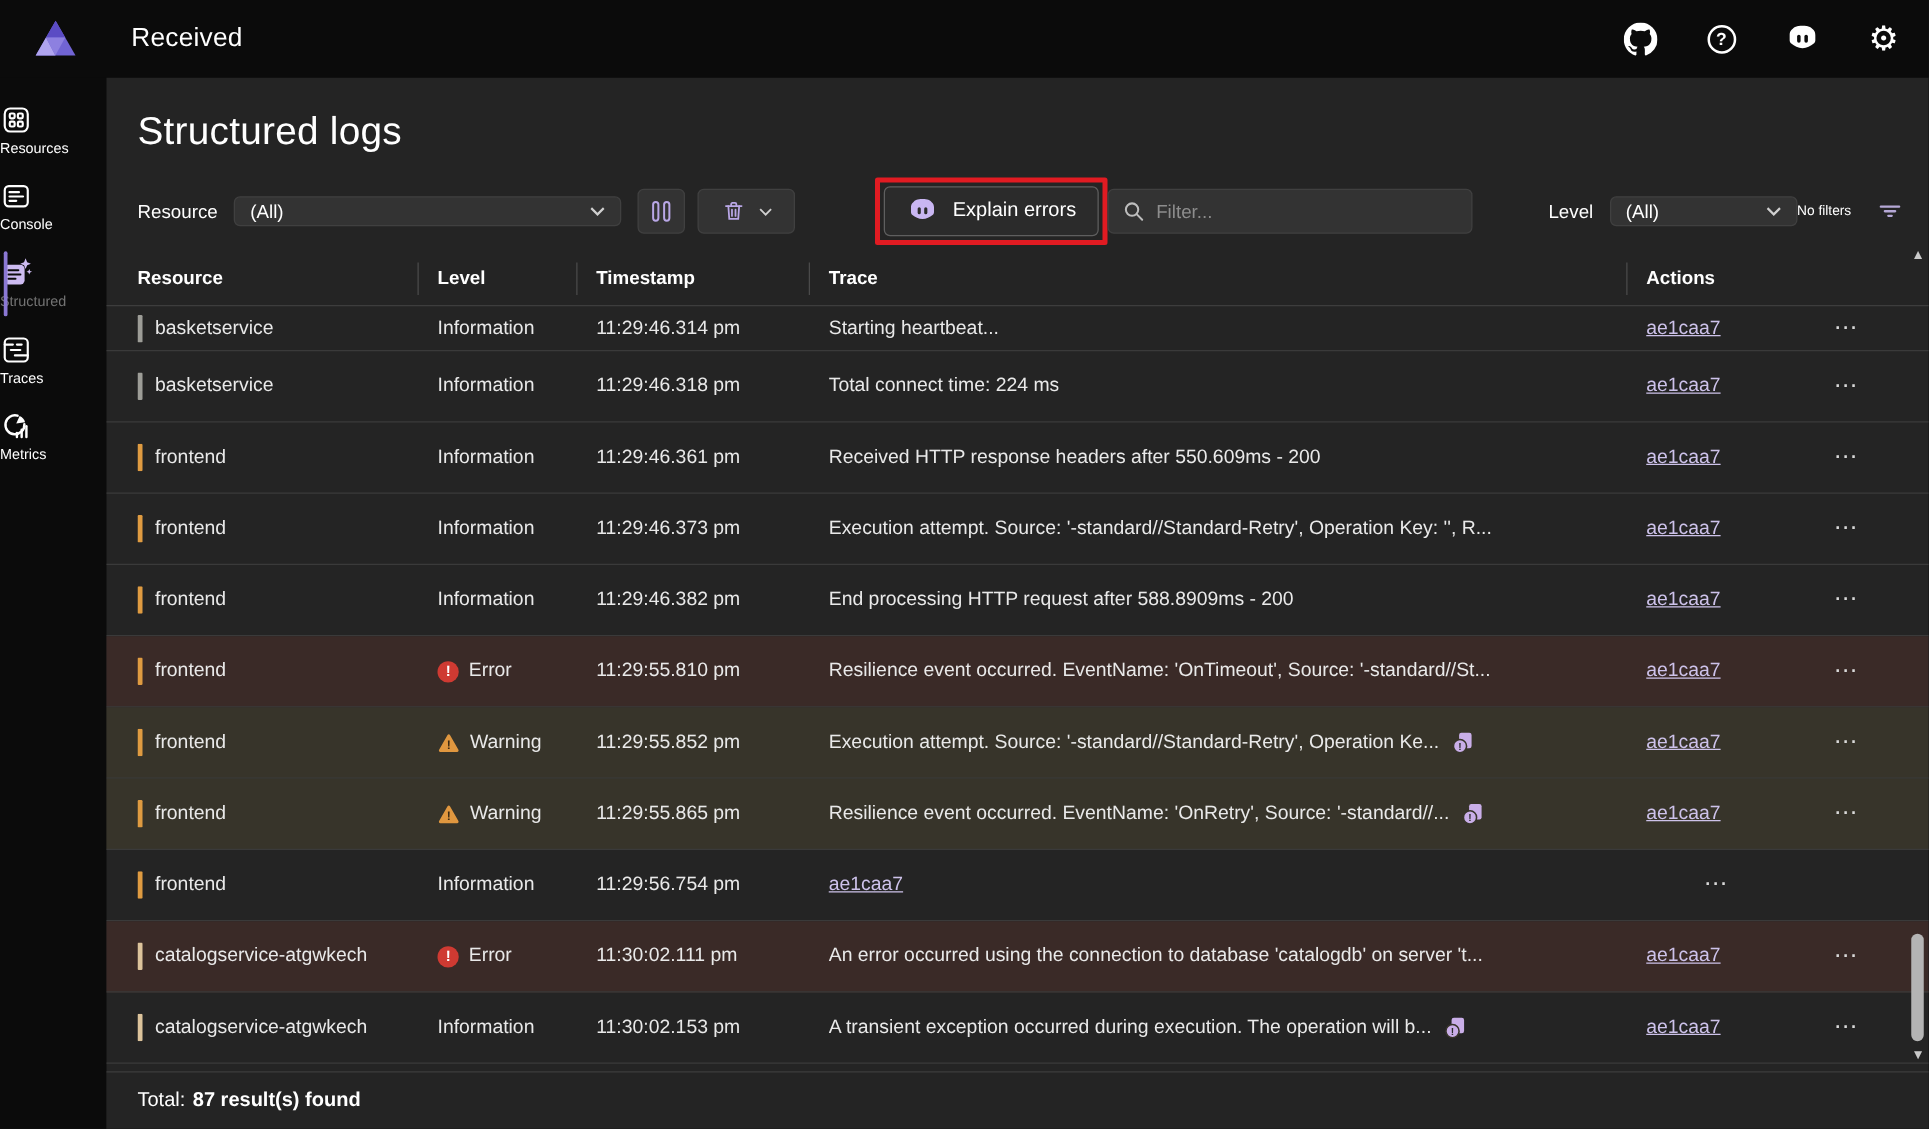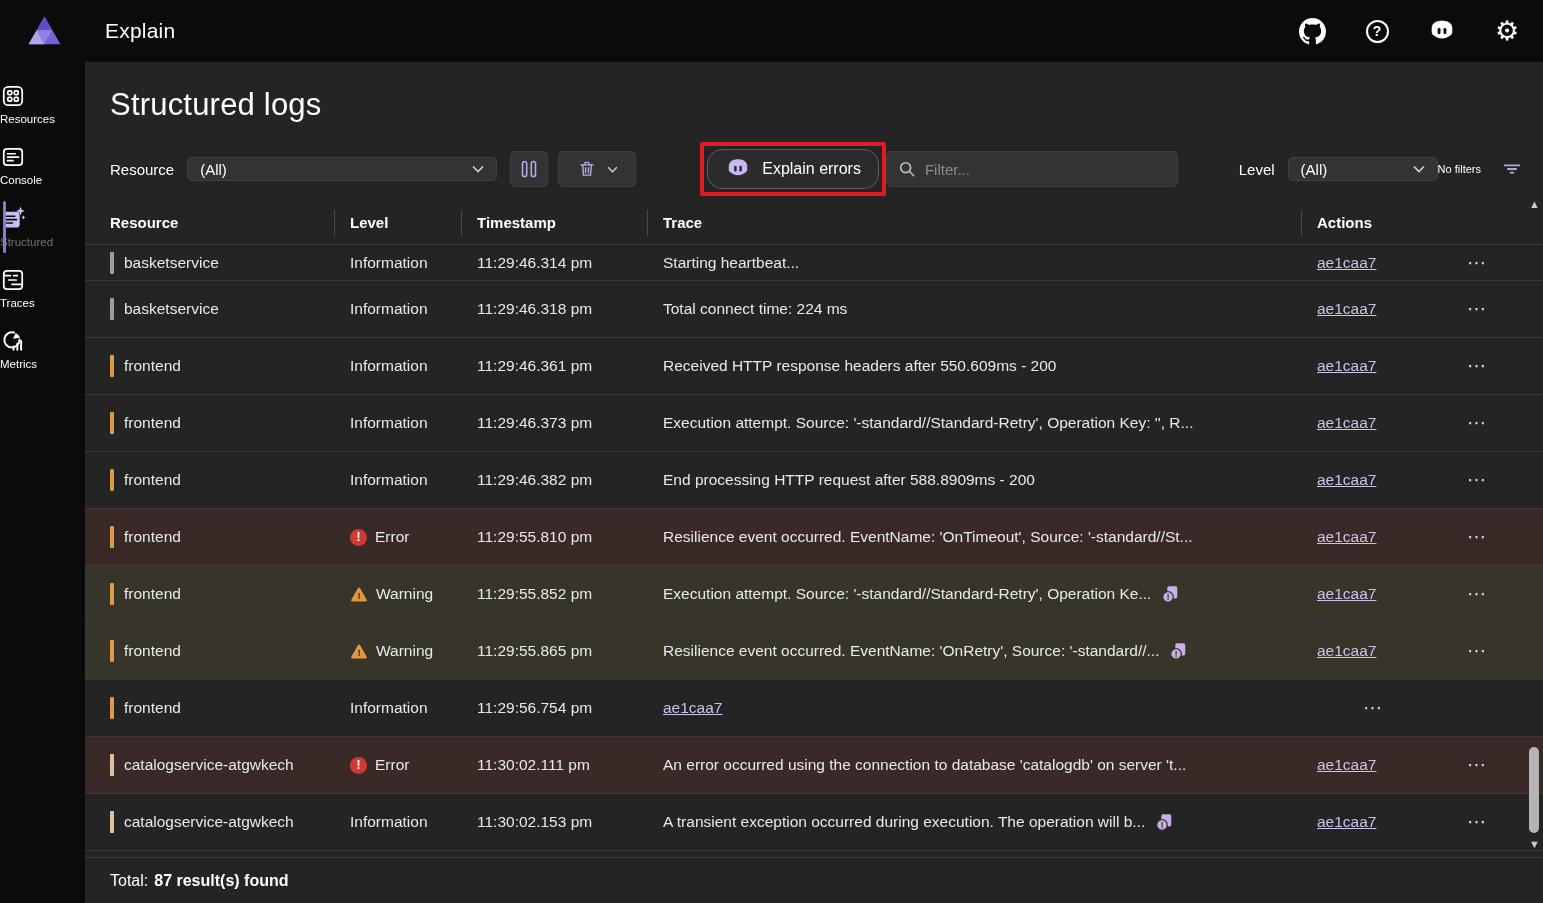--- a/index.html
+++ b/index.html
@@ -36,21 +36,21 @@
   .select-box { background:#333333; border:1px solid #404040; border-radius:5px; height:24px;
     display:flex; align-items:center; padding:0 12px; font-size:15px; cursor:pointer; }
   .select-box .sel-val { flex:1; }
   .resource-select { width:310px; }
   .level-select { width:150px; }
   .icon-btn { background:#333333; border:1px solid #404040; border-radius:5px; height:36px;
     display:flex; align-items:center; justify-content:center; cursor:pointer; }
   .pause-btn { width:38px; margin-left:13px; }
   .trash-btn { width:78px; margin-left:10px; gap:10px; }
   .annotation-box { border:4px solid #e11b22; border-radius:2px; padding:3px; margin-left:64px; }
-  .explain-btn { background:#2b2b2b; border:1px solid #5f5f5f; border-radius:15px; height:40px;
+  .explain-btn { background:#2b2b2b; border:1px solid #5f5f5f; border-radius:5px; height:40px;
     display:flex; align-items:center; gap:11px; padding:0 17px; font-size:16px; color:#fff; cursor:pointer; white-space:nowrap; }
   .search-box { background:#333333; border:1px solid #404040; border-radius:5px; height:36px; width:292px;
     display:flex; align-items:center; padding:0 11px; gap:9px; }
   .search-box input { background:transparent; border:none; outline:none; color:#e6e6e6; font-size:15px; width:100%;
     font-family:"Liberation Sans", sans-serif; }
   .search-box input::placeholder { color:#8d8d8d; }
   .level-group { margin-left:auto; display:flex; align-items:center; }
   .no-filters { font-size:11px; margin-left:0; white-space:nowrap; }
   .filter-icon-btn { margin-left:20px; margin-right:4px; cursor:pointer; display:flex; align-items:center; }
 
@@ -97,21 +97,21 @@
 
 <div class="topbar">
   <div class="logo">
     <svg width="37" height="37" viewBox="0 0 36 36">
       <polygon points="18,3.5 33.5,30.5 2.5,30.5" fill="#7164d4"></polygon>
       <polygon points="18,3.5 25.5,16.5 10.5,16.5" fill="#5b4cc4"></polygon>
       <polygon points="10.5,16.5 17.8,30.5 2.5,30.5" fill="#b0a4ef"></polygon>
       <polygon points="10.5,16.5 25.5,16.5 17.8,30.5" fill="#8d80e0"></polygon>
     </svg>
   </div>
-  <div class="app-title">Explain</div>
+  <div class="app-title">Received</div>
   <div class="topbar-icons">
     <div class="tb-icon">
       <svg width="27" height="27" viewBox="0 0 24 24">
           <path fill="#ffffff" d="M12 0C5.37 0 0 5.37 0 12c0 5.31 3.435 9.795 8.205 11.385.6.105.825-.255.825-.57 0-.285-.015-1.23-.015-2.235-3.015.555-3.795-.735-4.035-1.41-.135-.345-.72-1.41-1.23-1.695-.42-.225-1.02-.78-.015-.795.945-.015 1.62.87 1.845 1.23 1.08 1.815 2.805 1.305 3.495.99.105-.78.42-1.305.765-1.605-2.67-.3-5.46-1.335-5.46-5.925 0-1.305.465-2.385 1.23-3.225-.12-.3-.54-1.53.12-3.18 0 0 1.005-.315 3.3 1.23.96-.27 1.98-.405 3-.405s2.04.135 3 .405c2.295-1.56 3.3-1.23 3.3-1.23.66 1.65.24 2.88.12 3.18.765.84 1.23 1.905 1.23 3.225 0 4.605-2.805 5.625-5.475 5.925.435.375.81 1.095.81 2.22 0 1.605-.015 2.895-.015 3.3 0 .315.225.69.825.57A12.02 12.02 0 0 0 24 12c0-6.63-5.37-12-12-12z"></path>
         </svg>
     </div>
     <div class="tb-icon">
       <div class="help-circle">?</div>
     </div>
     <div class="tb-icon">

